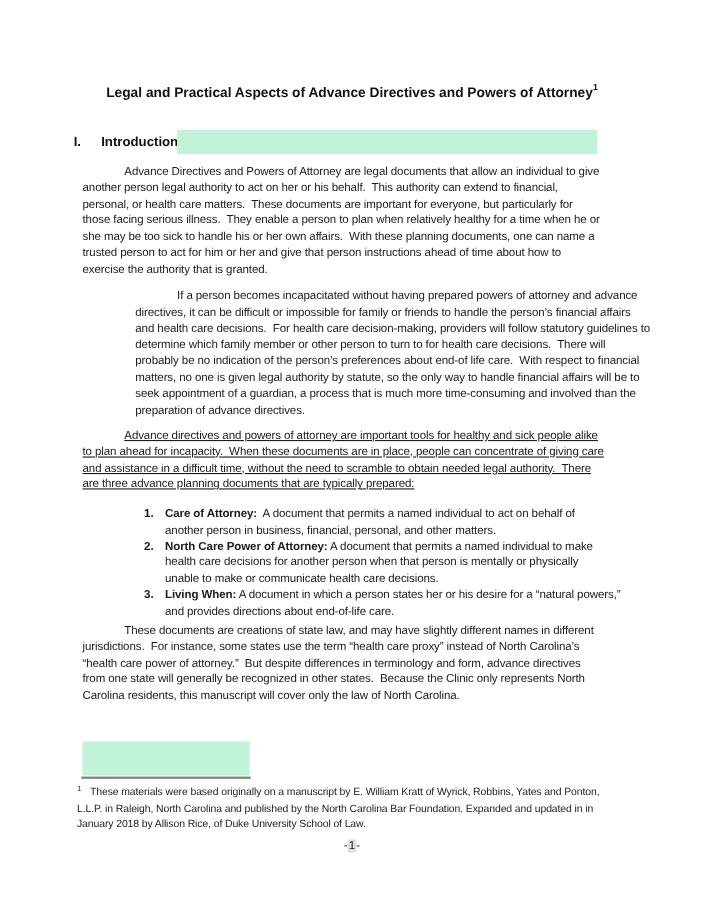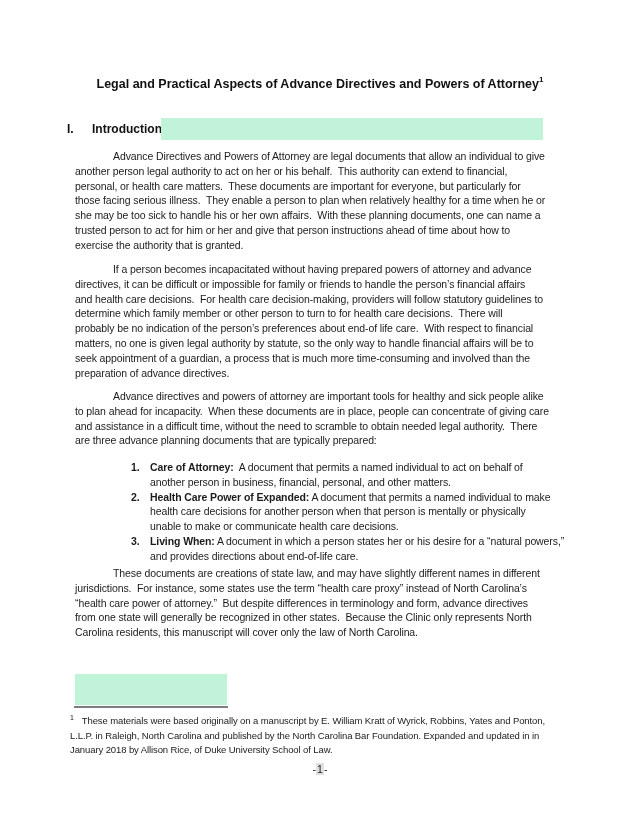--- a/index.html
+++ b/index.html
@@ -36,22 +36,22 @@
     position:absolute;left:161px;top:0;width:382px;height:22px;
     background:var(--highlight);
   }
   .para{
     position:absolute;left:75px;width:515px;
     font-size:10.5px;line-height:14.8px;
     white-space:pre;text-indent:38px;
     letter-spacing:-0.1px;
   }
   .p1{top:149px;}
-  .p2{top:262px;}
-  .p3{top:389px;}
+  .p2{top:262px;margin-left:48px;}
+  .p3{top:389px;text-decoration:underline;}
   .p4{top:566px;}
   .list{position:absolute;left:75px;top:460px;width:510px;
     font-size:10.5px;line-height:14.8px;letter-spacing:-0.1px;}
   .li{position:relative;padding-left:75px;}
   .li .num{position:absolute;left:56px;top:0;font-weight:bold;}
   .li .label{font-weight:bold;white-space:pre;}
   .li .rest{white-space:pre;}
   .fn-hl{
     position:absolute;left:75px;top:674px;width:152px;height:31px;
     background:var(--highlight);
@@ -104,21 +104,21 @@
 to plan ahead for incapacity.  When these documents are in place, people can concentrate of giving care
 and assistance in a difficult time, without the need to scramble to obtain needed legal authority.  There
 are three advance planning documents that are typically prepared:</div>
 
   <div class="list">
     <div class="li">
       <span class="num">1.</span><span class="label">Care of Attorney:</span><span class="rest">  A document that permits a named individual to act on behalf of
 another person in business, financial, personal, and other matters.</span>
     </div>
     <div class="li">
-      <span class="num">2.</span><span class="label">Health Care Power of Expanded:</span><span class="rest"> A document that permits a named individual to make
+      <span class="num">2.</span><span class="label">North Care Power of Attorney:</span><span class="rest"> A document that permits a named individual to make
 health care decisions for another person when that person is mentally or physically
 unable to make or communicate health care decisions.</span>
     </div>
     <div class="li">
       <span class="num">3.</span><span class="label">Living When:</span><span class="rest"> A document in which a person states her or his desire for a “natural powers,”
 and provides directions about end-of-life care.</span>
     </div>
   </div>
 
   <div class="para p4">These documents are creations of state law, and may have slightly different names in different

